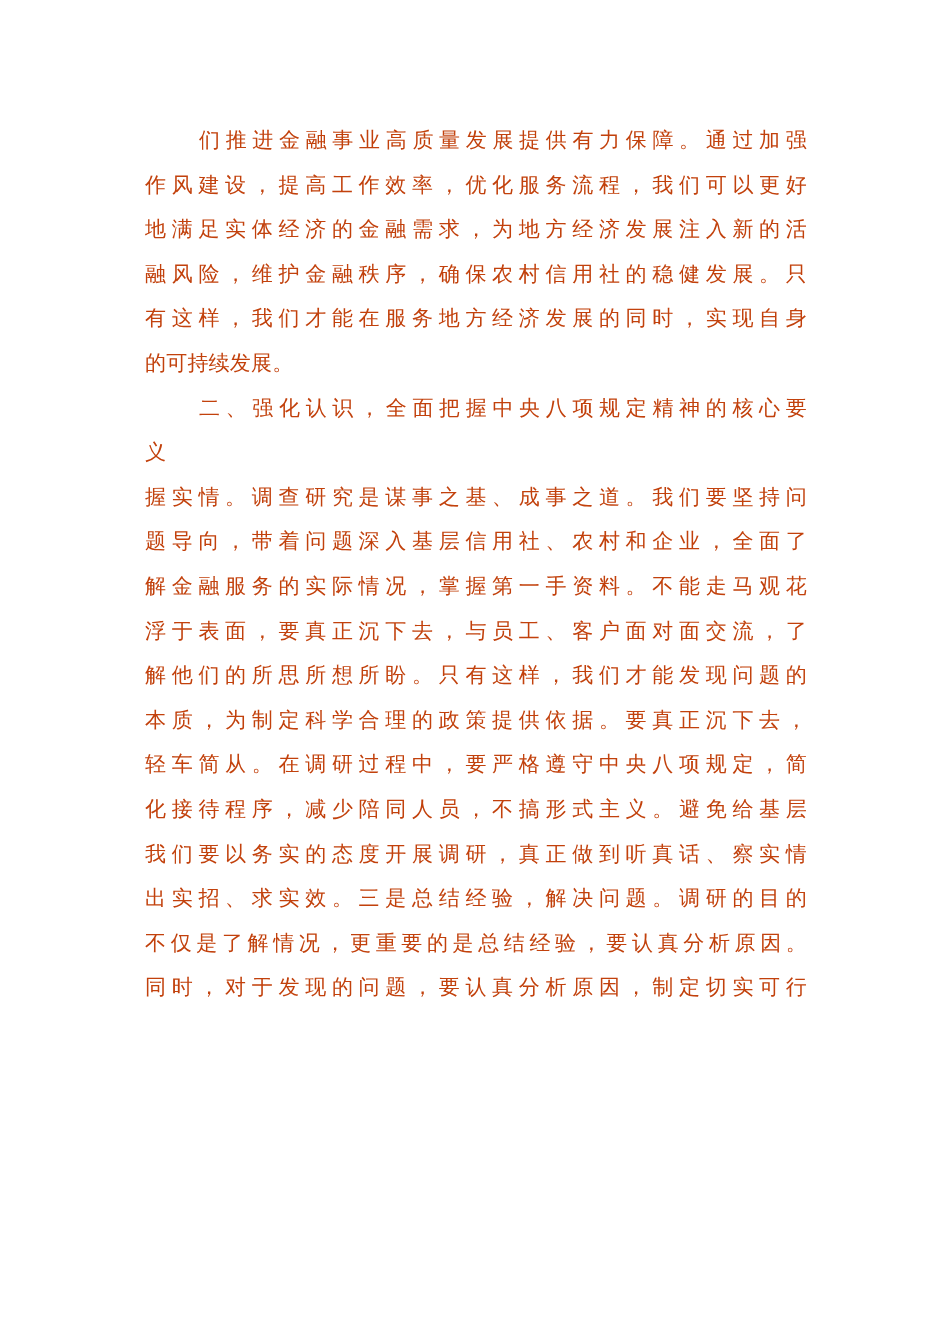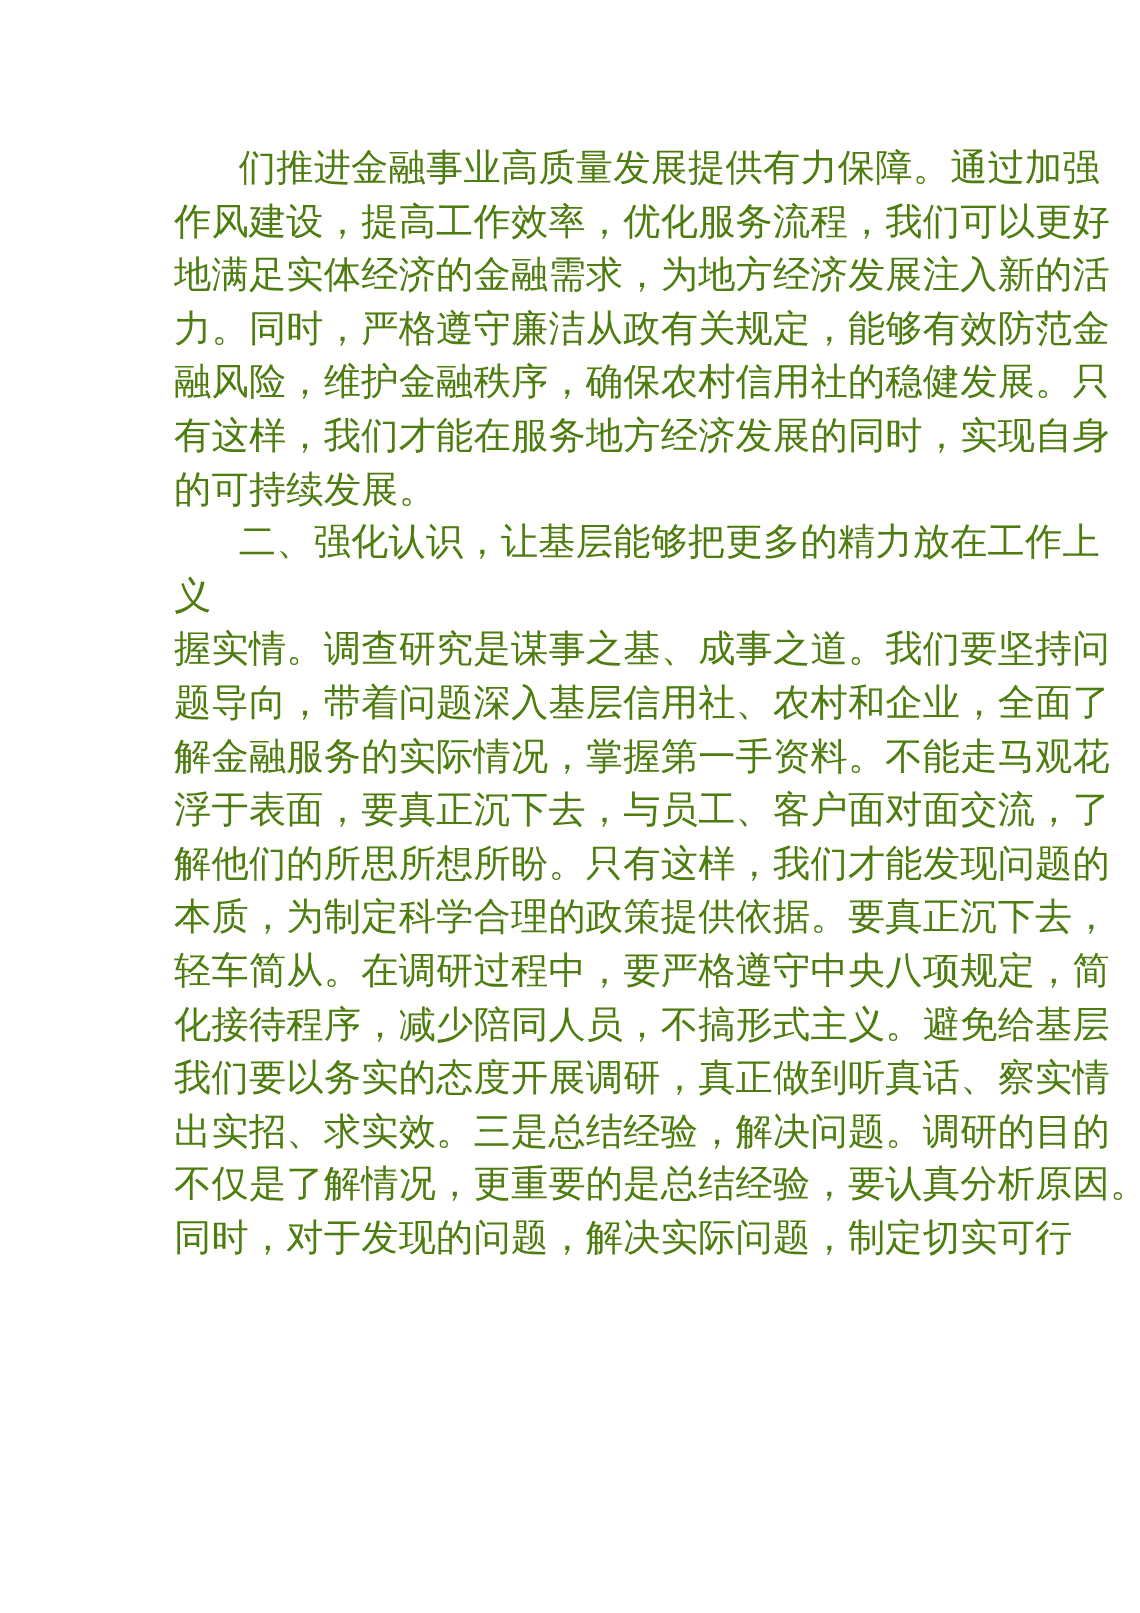--- a/index.html
+++ b/index.html
@@ -3,47 +3,46 @@
 <meta charset="utf-8">
 <style>
   html, body { margin: 0; padding: 0; background: #ffffff; }
   body { width: 950px; height: 1344px; position: relative; overflow: hidden; }
   .page {
     position: absolute;
     left: 145px;
     top: 118px;
     width: 662px;
     font-family: "DejaVu Sans", "Liberation Sans", sans-serif;
-    font-size: 31px;
+    font-size: 21px;
     line-height: 44.6px;
-    color: #4d7c0f;
+    color: #c2410c;
     letter-spacing: 0.2px;
   }
   .line { white-space: nowrap; height: 44.6px; text-align: justify; text-align-last: justify; }
   .line.last { text-align-last: left; }
   .line.indent { padding-left: 54px; }
 </style>
 </head>
 <body>
 
 <div class="page">
   <div class="line indent">们推进金融事业高质量发展提供有力保障。通过加强</div>
   <div class="line">作风建设，提高工作效率，优化服务流程，我们可以更好</div>
   <div class="line">地满足实体经济的金融需求，为地方经济发展注入新的活</div>
-  <div class="line">力。同时，严格遵守廉洁从政有关规定，能够有效防范金</div>
   <div class="line">融风险，维护金融秩序，确保农村信用社的稳健发展。只</div>
   <div class="line">有这样，我们才能在服务地方经济发展的同时，实现自身</div>
   <div class="line last">的可持续发展。</div>
-  <div class="line indent">二、强化认识，让基层能够把更多的精力放在工作上</div>
+  <div class="line indent">二、强化认识，全面把握中央八项规定精神的核心要</div>
   <div class="line last">义</div>
   <div class="line">握实情。调查研究是谋事之基、成事之道。我们要坚持问</div>
   <div class="line">题导向，带着问题深入基层信用社、农村和企业，全面了</div>
   <div class="line">解金融服务的实际情况，掌握第一手资料。不能走马观花</div>
   <div class="line">浮于表面，要真正沉下去，与员工、客户面对面交流，了</div>
   <div class="line">解他们的所思所想所盼。只有这样，我们才能发现问题的</div>
   <div class="line">本质，为制定科学合理的政策提供依据。要真正沉下去，</div>
   <div class="line">轻车简从。在调研过程中，要严格遵守中央八项规定，简</div>
   <div class="line">化接待程序，减少陪同人员，不搞形式主义。避免给基层</div>
   <div class="line">我们要以务实的态度开展调研，真正做到听真话、察实情</div>
   <div class="line">出实招、求实效。三是总结经验，解决问题。调研的目的</div>
   <div class="line">不仅是了解情况，更重要的是总结经验，要认真分析原因。</div>
-  <div class="line">同时，对于发现的问题，解决实际问题，制定切实可行</div>
+  <div class="line">同时，对于发现的问题，要认真分析原因，制定切实可行</div>
 </div>
 
 </body></html>

